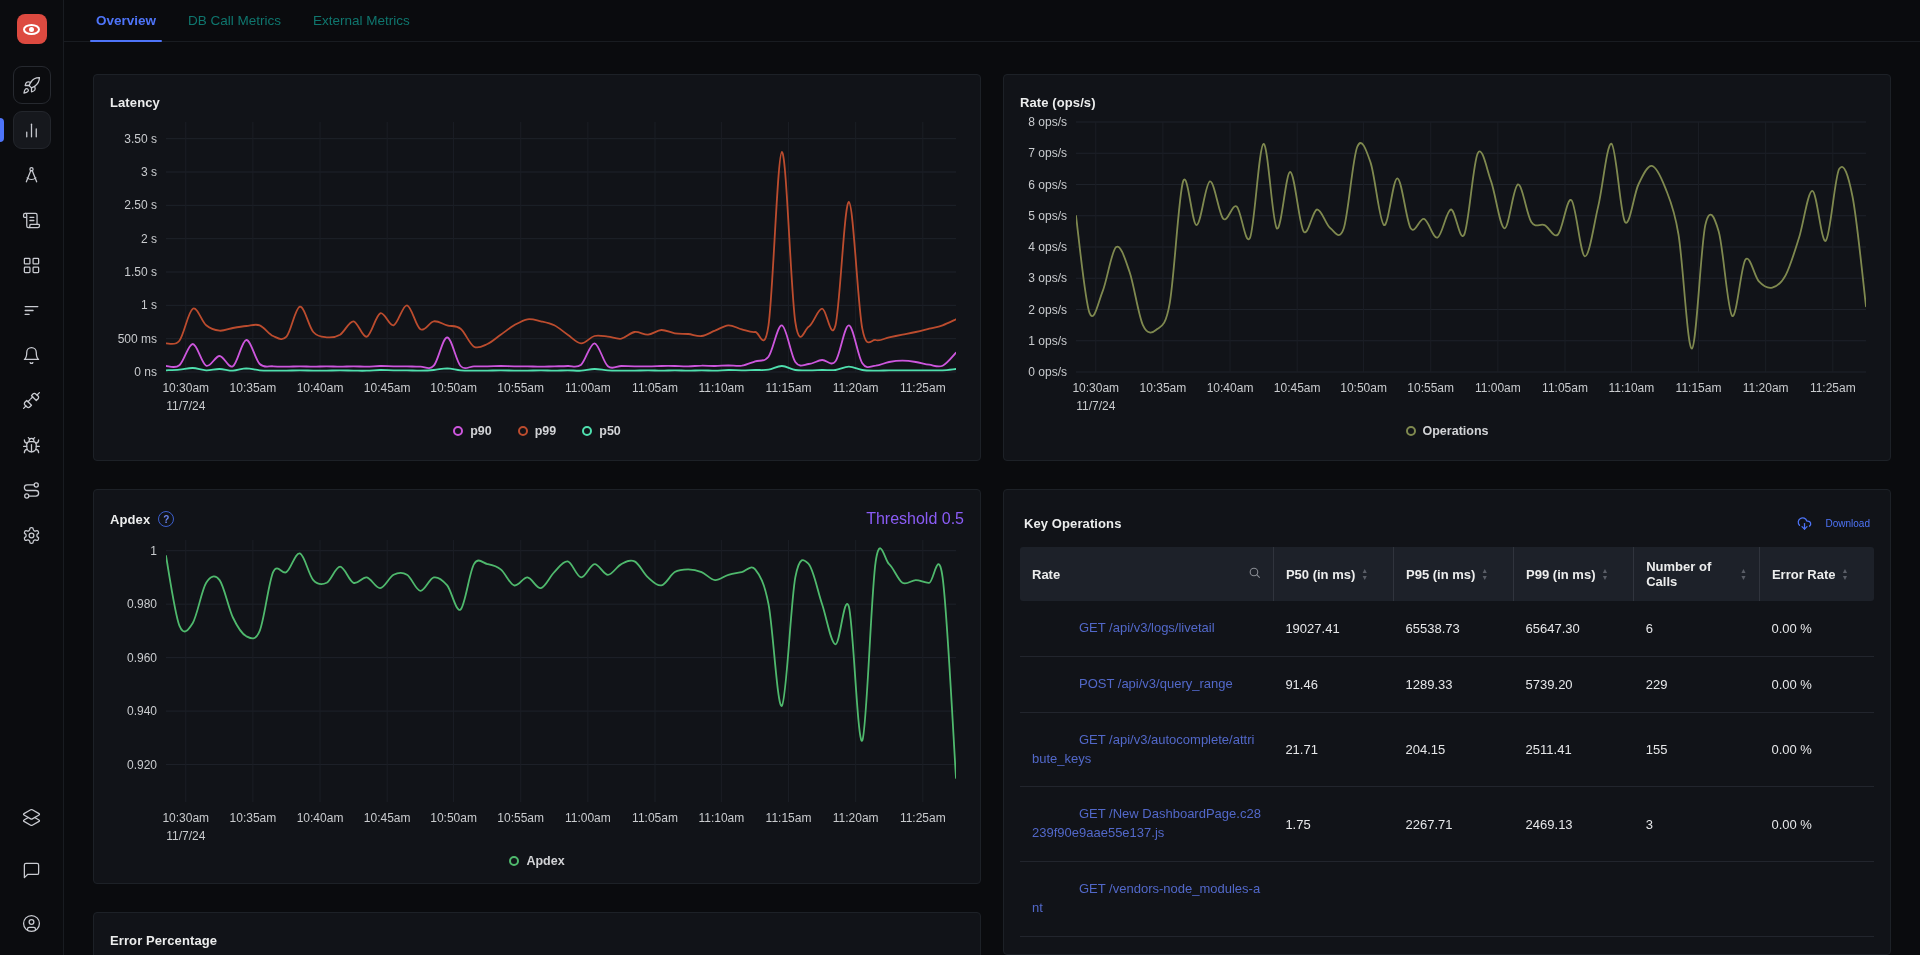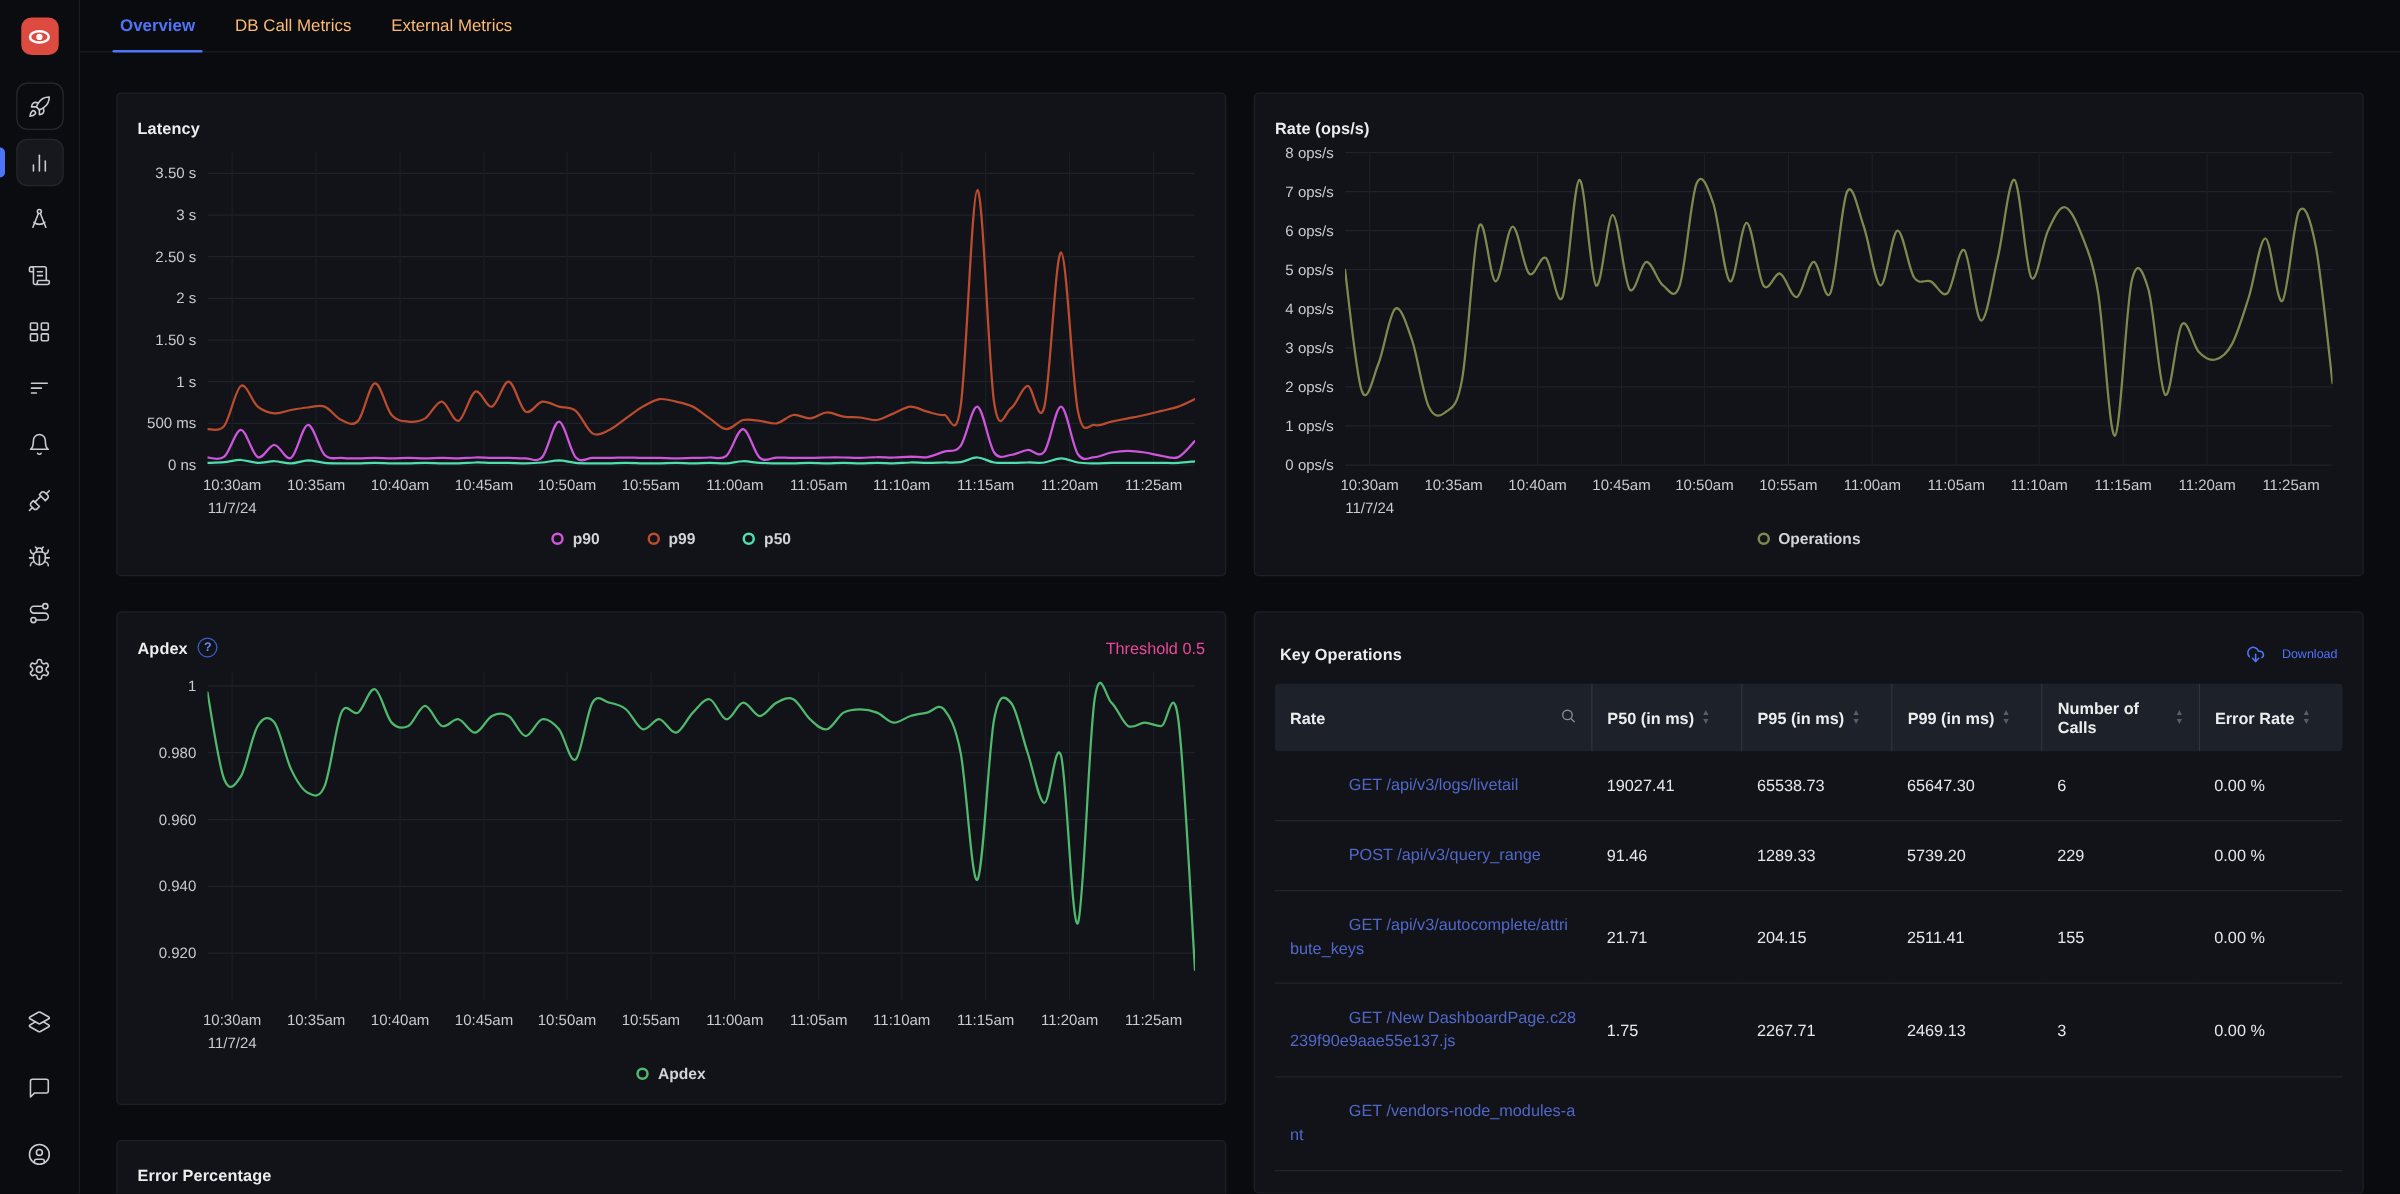--- a/index.html
+++ b/index.html
@@ -24,40 +24,40 @@
     border-radius:0 4px 4px 0; display:none; }
   .nav-row.active .pill { display:block; }
   .nav-box svg { width:19px; height:19px; }
   .sidebar .spacer { flex:1; }
   .bottom-icons { display:flex; flex-direction:column; align-items:center; gap:21px; margin-bottom:16px; }
   .bottom-icons .nav-box { width:32px; height:32px; }
 
   
   .main { flex:1; display:flex; flex-direction:column; min-width:0; }
   .tabbar { height:42px; border-bottom:1px solid #191c21; display:flex; align-items:stretch; padding-left:16px; }
-  .tab { display:flex; align-items:center; padding:0 16px; font-size:13.5px; color:#fdba74;
+  .tab { display:flex; align-items:center; padding:0 16px; font-size:13.5px; color:#0f766e;
     position:relative; cursor:pointer; }
   .tab.active { color:#4e74f8; font-weight:600; }
   .tab.active::after { content:""; position:absolute; left:10px; right:10px; bottom:-1px; height:2px;
     background:#4e74f8; border-radius:2px; }
 
   .content { display:flex; gap:22px; padding:32px 29px 0 29px; height:913px; overflow:hidden; }
   .col { width:888px; display:flex; flex-direction:column; gap:28px; min-height:0; }
 
   .panel { background:#111318; border:1px solid #1d2127; border-radius:4px; padding:20px 16px; }
   .panel-title-row { display:flex; align-items:center; }
   .panel-title { font-size:13px; font-weight:700; color:#eceded; letter-spacing:.1px; }
   .help-badge { width:16px; height:16px; margin-left:8px; border:1.5px solid #3c5ecb; border-radius:50%;
     color:#6b86ef; font-size:10px; font-weight:700; display:flex; align-items:center; justify-content:center; }
-  .threshold { margin-left:auto; font-size:13px; color:#ec4899; }
+  .threshold { margin-left:auto; font-size:16px; color:#8b5cf6; }
 
   .chart { width:100%; }
   .chart-lg { height:308px; }
   .chart-xl { height:320px; }
-  .legend { display:flex; justify-content:center; align-items:center; gap:38px; height:26px; }
+  .legend { display:flex; justify-content:center; align-items:center; gap:26px; height:26px; }
   .legend-item { display:flex; align-items:center; gap:7px; font-size:12.5px; color:#d2d3d6; font-weight:600; }
   .legend-ring { width:10px; height:10px; border-radius:50%; border:2.5px solid; }
 
   .panel-latency, .panel-rate { height:387px; }
   .panel-apdex { height:395px; }
   .panel-keyops { flex:1; min-height:0; overflow:hidden; }
   .panel-error { height:120px; flex-shrink:0; overflow:hidden; }
   .err-axis-label { margin-top:14px; margin-left:6px; font-size:12px; color:#c9cbce; }
 
   

